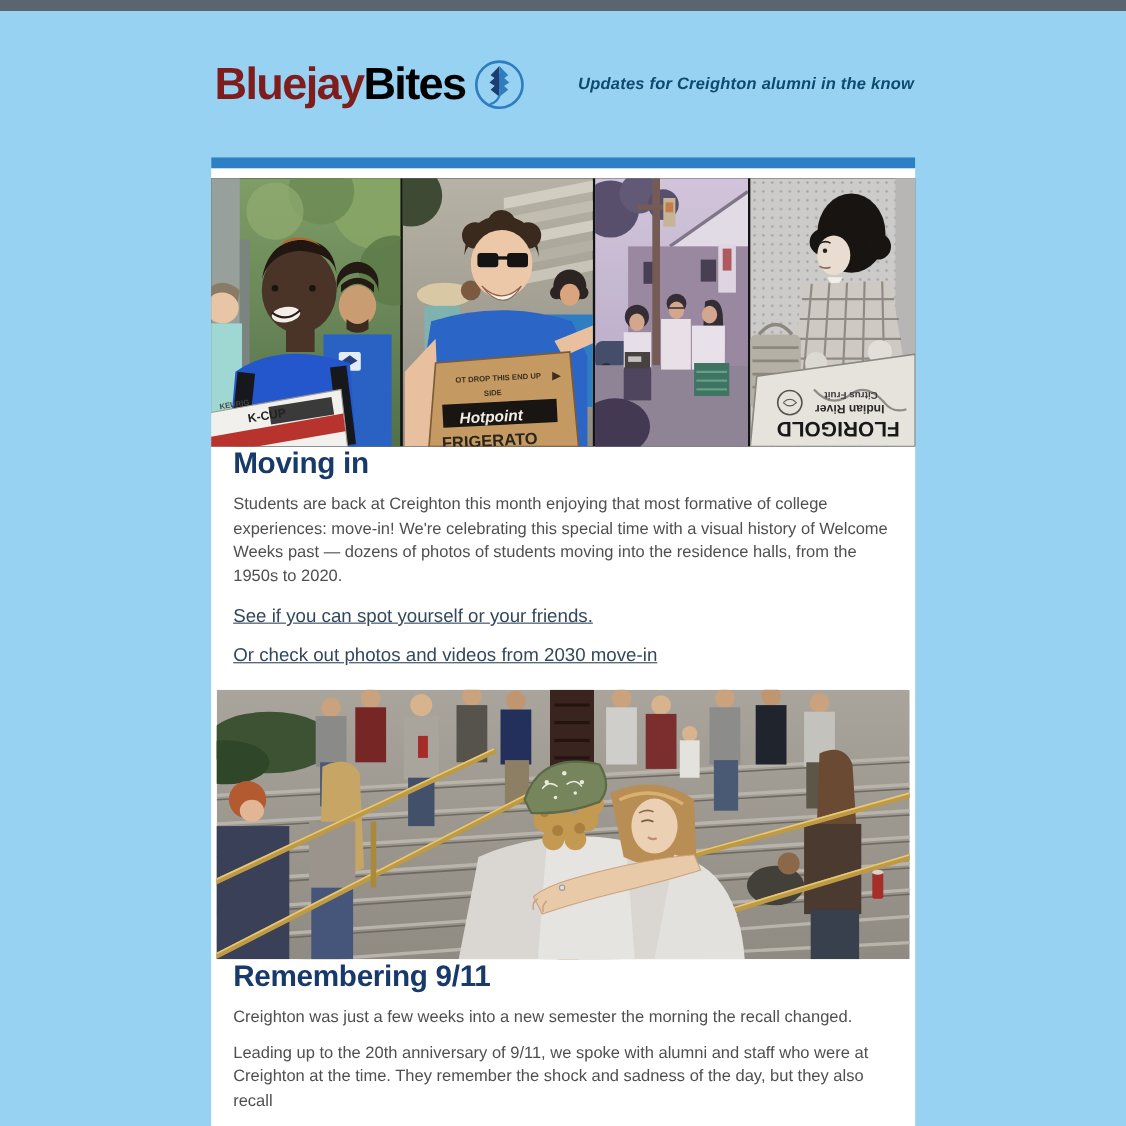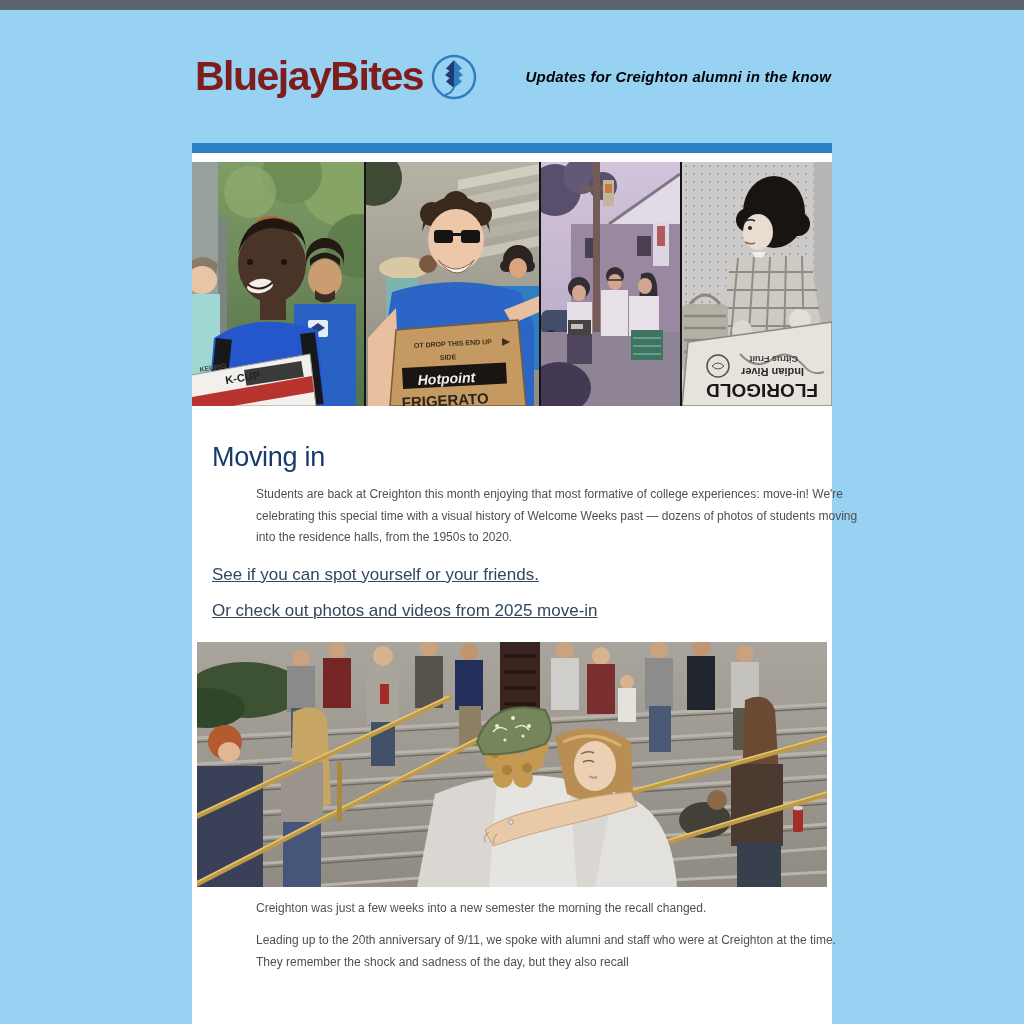--- a/index.html
+++ b/index.html
@@ -12,42 +12,42 @@
   .container { width:640px; margin:0 auto; }
   .header {
     height:133px;
     display:flex; align-items:center; justify-content:space-between;
   }
   .logo { display:flex; align-items:center; gap:7px; margin-left:3px; }
   .logo-text {
     font-size:41px; font-weight:bold; letter-spacing:-1.5px; line-height:1;
   }
   .brand-first  { color:#7f1d1d; }
-  .brand-second { color:#7f1d1d; }
+  .brand-second { color:#000000; }
   .tagline {
-    color:#000000; font-weight:bold; font-style:italic;
+    color:#0c4a6e; font-weight:bold; font-style:italic;
     font-size:15px; letter-spacing:.2px; margin-right:1px;
   }
   .card { background:#ffffff; min-height:881px; padding-bottom:40px; }
   .bluebar { height:10px; background:#2e80c4; }
   .collage {
     margin-top:9px; height:244px;
     display:flex; gap:2px; background:#141414;
   }
   .collage svg { height:244px; display:block; }
   .hug-wrap { width:630px; height:245px; margin:21px auto 0; }
   .hug-wrap svg { width:630px; height:245px; display:block; }
   .text-pad { padding:0 20px; }
   h1 {
-    color:#173a6b; font-size:27px; font-weight:normal;
-    margin-top:36px; line-height:1.15; letter-spacing:-.3px;
+    color:#173a6b; font-size:27px; font-weight:bold;
+    line-height:1.15; letter-spacing:-.3px;
   }
   p.body {
-    color:#4f4f4f; font-size:12px; line-height:21.5px;
-    margin-top:11px; width:606px;margin-left:44px;
+    color:#4f4f4f; font-size:15px; line-height:21.5px;
+    margin-top:11px; width:606px;
   }
   p.linkline { margin-top:15px; font-size:17px; line-height:21px; }
   p.linkline a { color:#33475c; text-decoration:underline; cursor:pointer; }
   .bw text, .bw path, .bw rect { font-family:"Liberation Sans", sans-serif; }
   svg text { font-family:"Liberation Sans", sans-serif; }
 </style>
 </head>
 <body>
 
 <div class="topbar"></div>
@@ -269,21 +269,21 @@
           <text x="34" y="222" font-size="11" font-weight="bold" fill="#2a2a2a">Indian River</text>
           <text x="40" y="234" font-size="9" font-weight="bold" fill="#3a3a3a">Citrus Fruit</text>
         </g>
       </svg>
     </div>
 
     <div class="text-pad">
       <h1>Moving in</h1>
       <p class="body">Students are back at Creighton this month enjoying that most formative of college experiences: move-in! We're celebrating this special time with a visual history of Welcome Weeks past — dozens of photos of students moving into the residence halls, from the 1950s to 2020.</p>
       <p class="linkline"><a>See if you can spot yourself or your friends.</a></p>
-      <p class="linkline"><a>Or check out photos and videos from 2025 move-in</a></p>
+      <p class="linkline"><a>Or check out photos and videos from 2030 move-in</a></p>
     </div>
 
     <div class="hug-wrap">
       <svg viewBox="0 0 630 245" preserveAspectRatio="none">
         <defs>
           <linearGradient id="hbg" x1="0" y1="0" x2="0" y2="1">
             <stop offset="0" stop-color="#a9a49c"></stop>
               <stop offset="1" stop-color="#8f8a82"></stop>
           </linearGradient>
         </defs>
@@ -413,17 +413,18 @@
         </g>
         <path d="M296,90 q6,-8 14,-2 M318,86 q8,-6 14,2" stroke="#e8eadc" stroke-width="1.4" fill="none"></path>
 
         <path d="M434,150 Q388,154 330,170 Q300,178 288,188 L296,204 Q330,192 382,180 Q422,170 440,164 Z" fill="#e8c9a8" stroke="#caa27f" stroke-width="1"></path>
         <circle cx="314" cy="180" r="2.4" fill="#e0e0e0" stroke="#9a9a9a" stroke-width="1"></circle>
         <path d="M292,190 q-6,4 -4,10 M300,192 q-5,5 -3,10" stroke="#caa27f" stroke-width="1.4" fill="none"></path>
       </svg>
     </div>
 
     <div class="text-pad">
+      <h1>Remembering 9/11</h1>
       <p class="body">Creighton was just a few weeks into a new semester the morning the recall changed.</p>
       <p class="body">Leading up to the 20th anniversary of 9/11, we spoke with alumni and staff who were at Creighton at the time. They remember the shock and sadness of the day, but they also recall</p>
     </div>
   </div>
 </div>
 
 </body></html>

